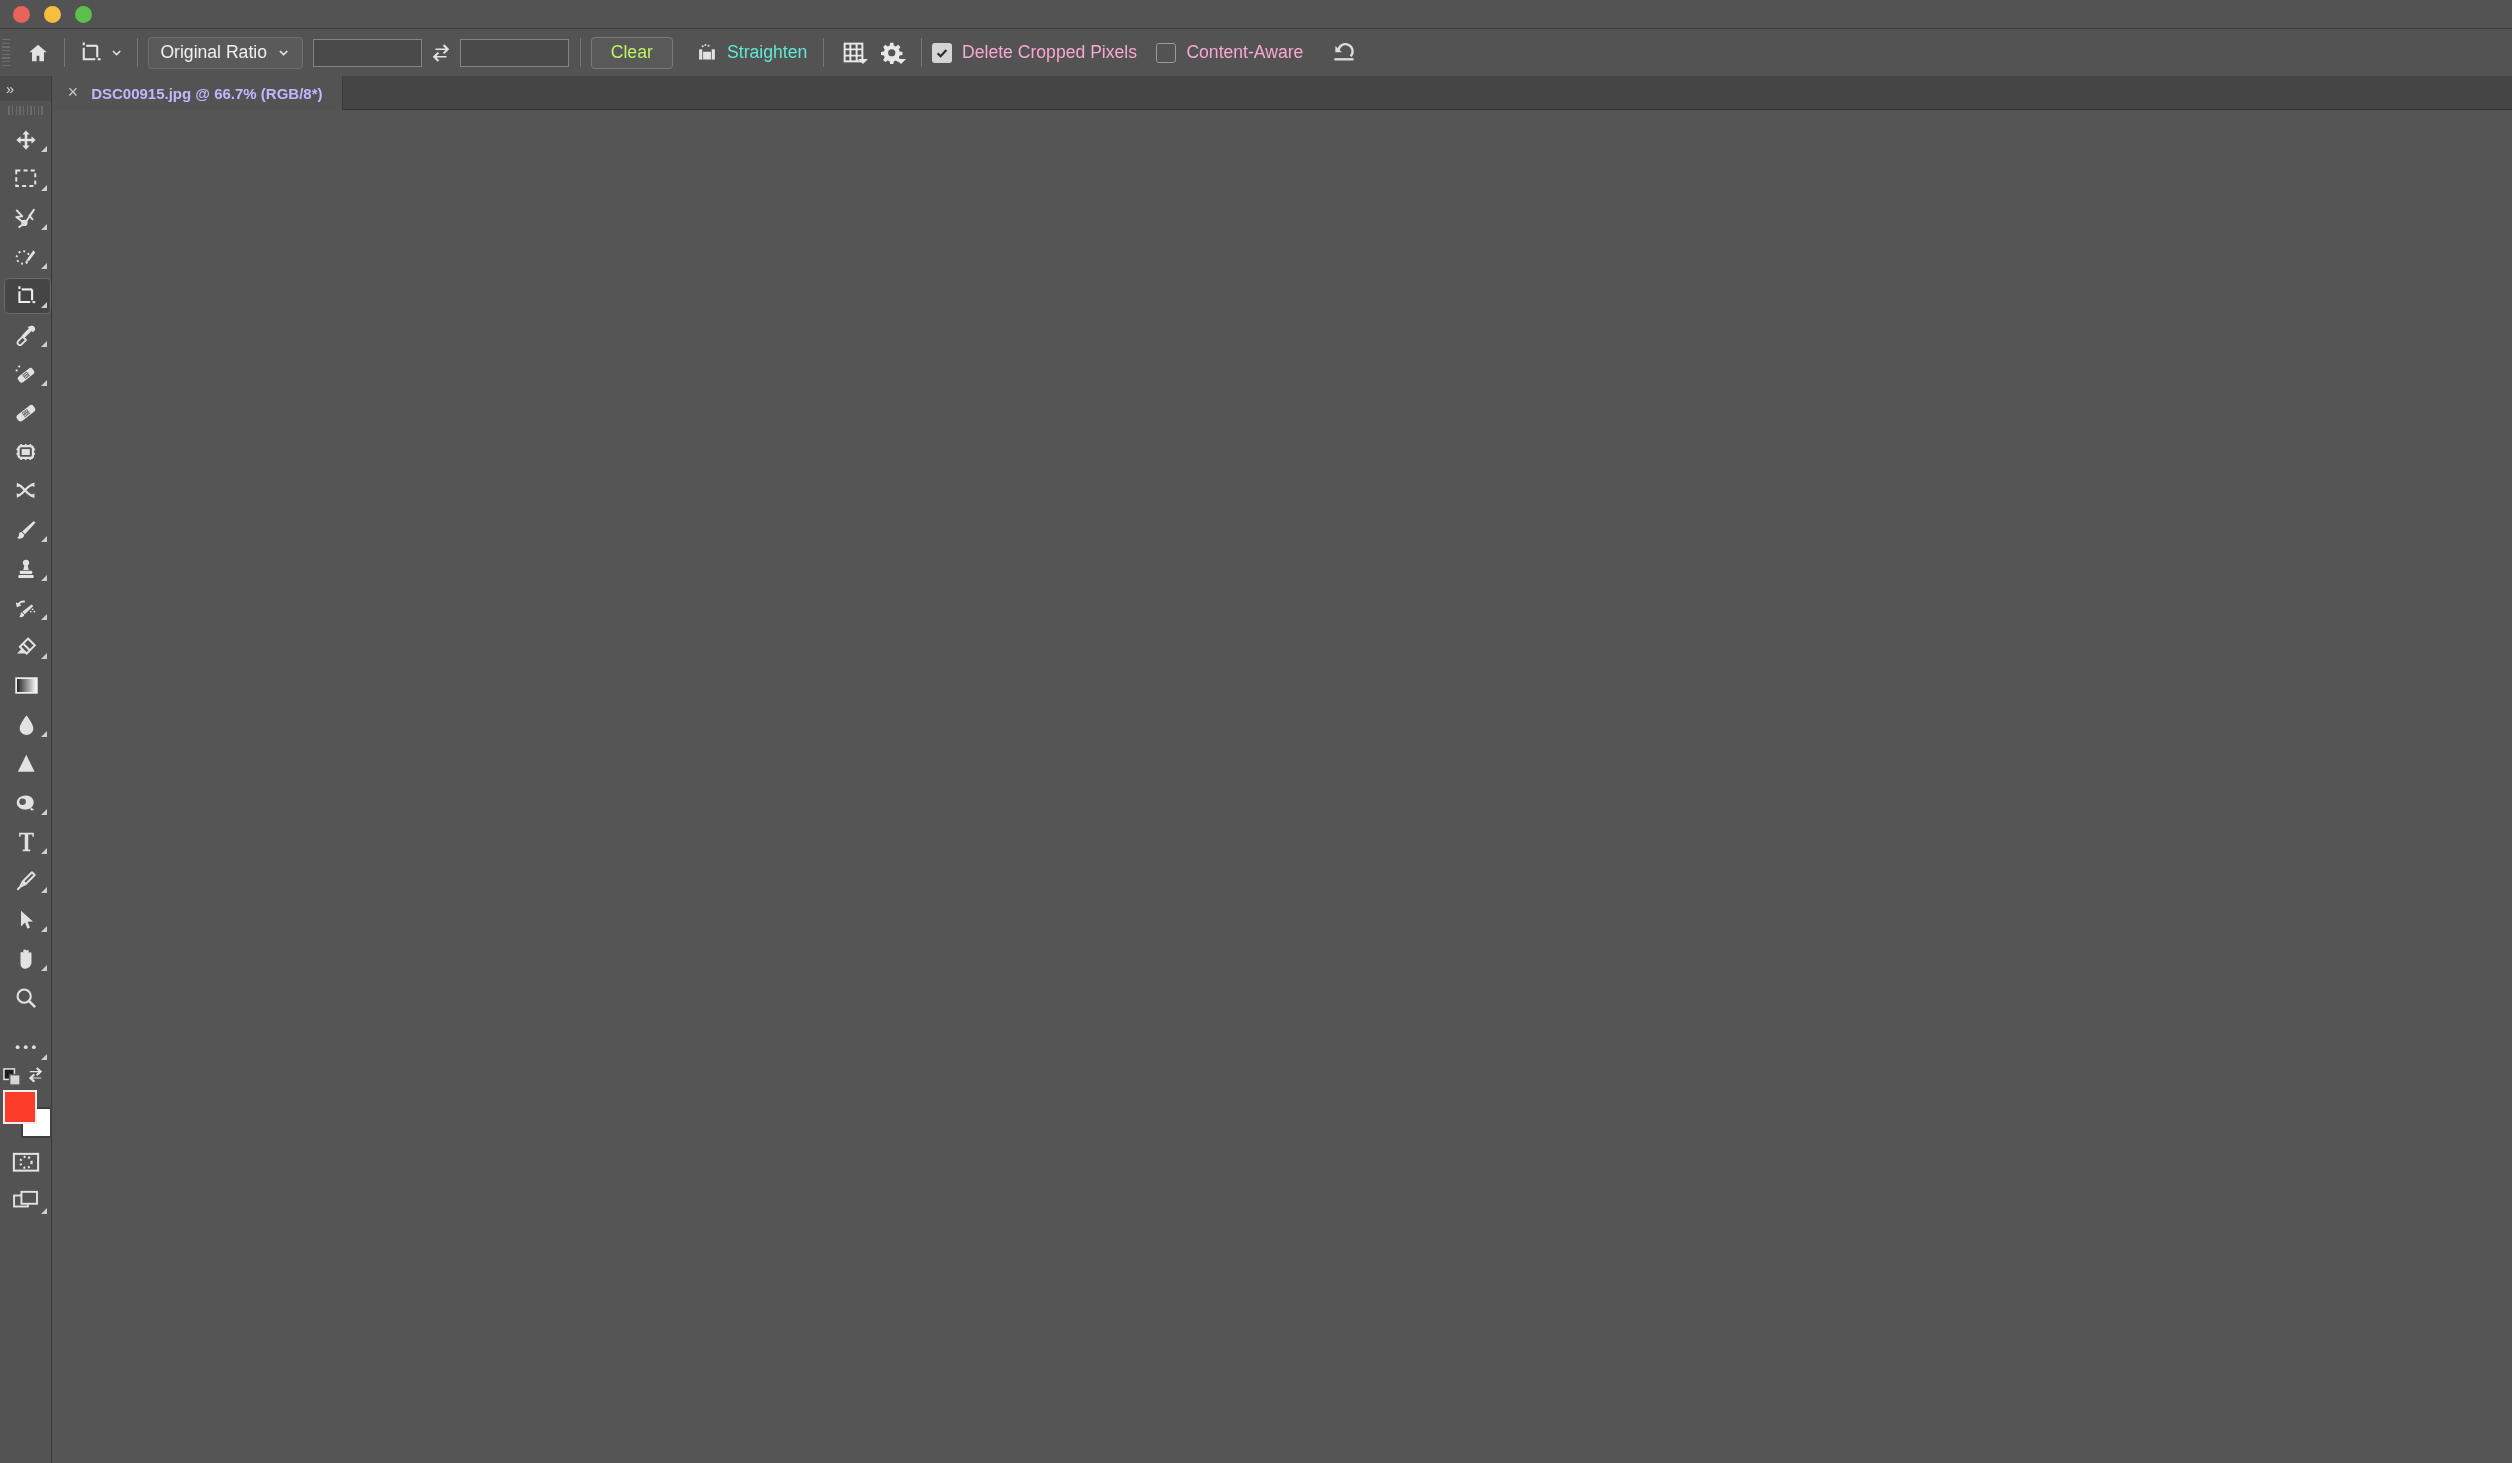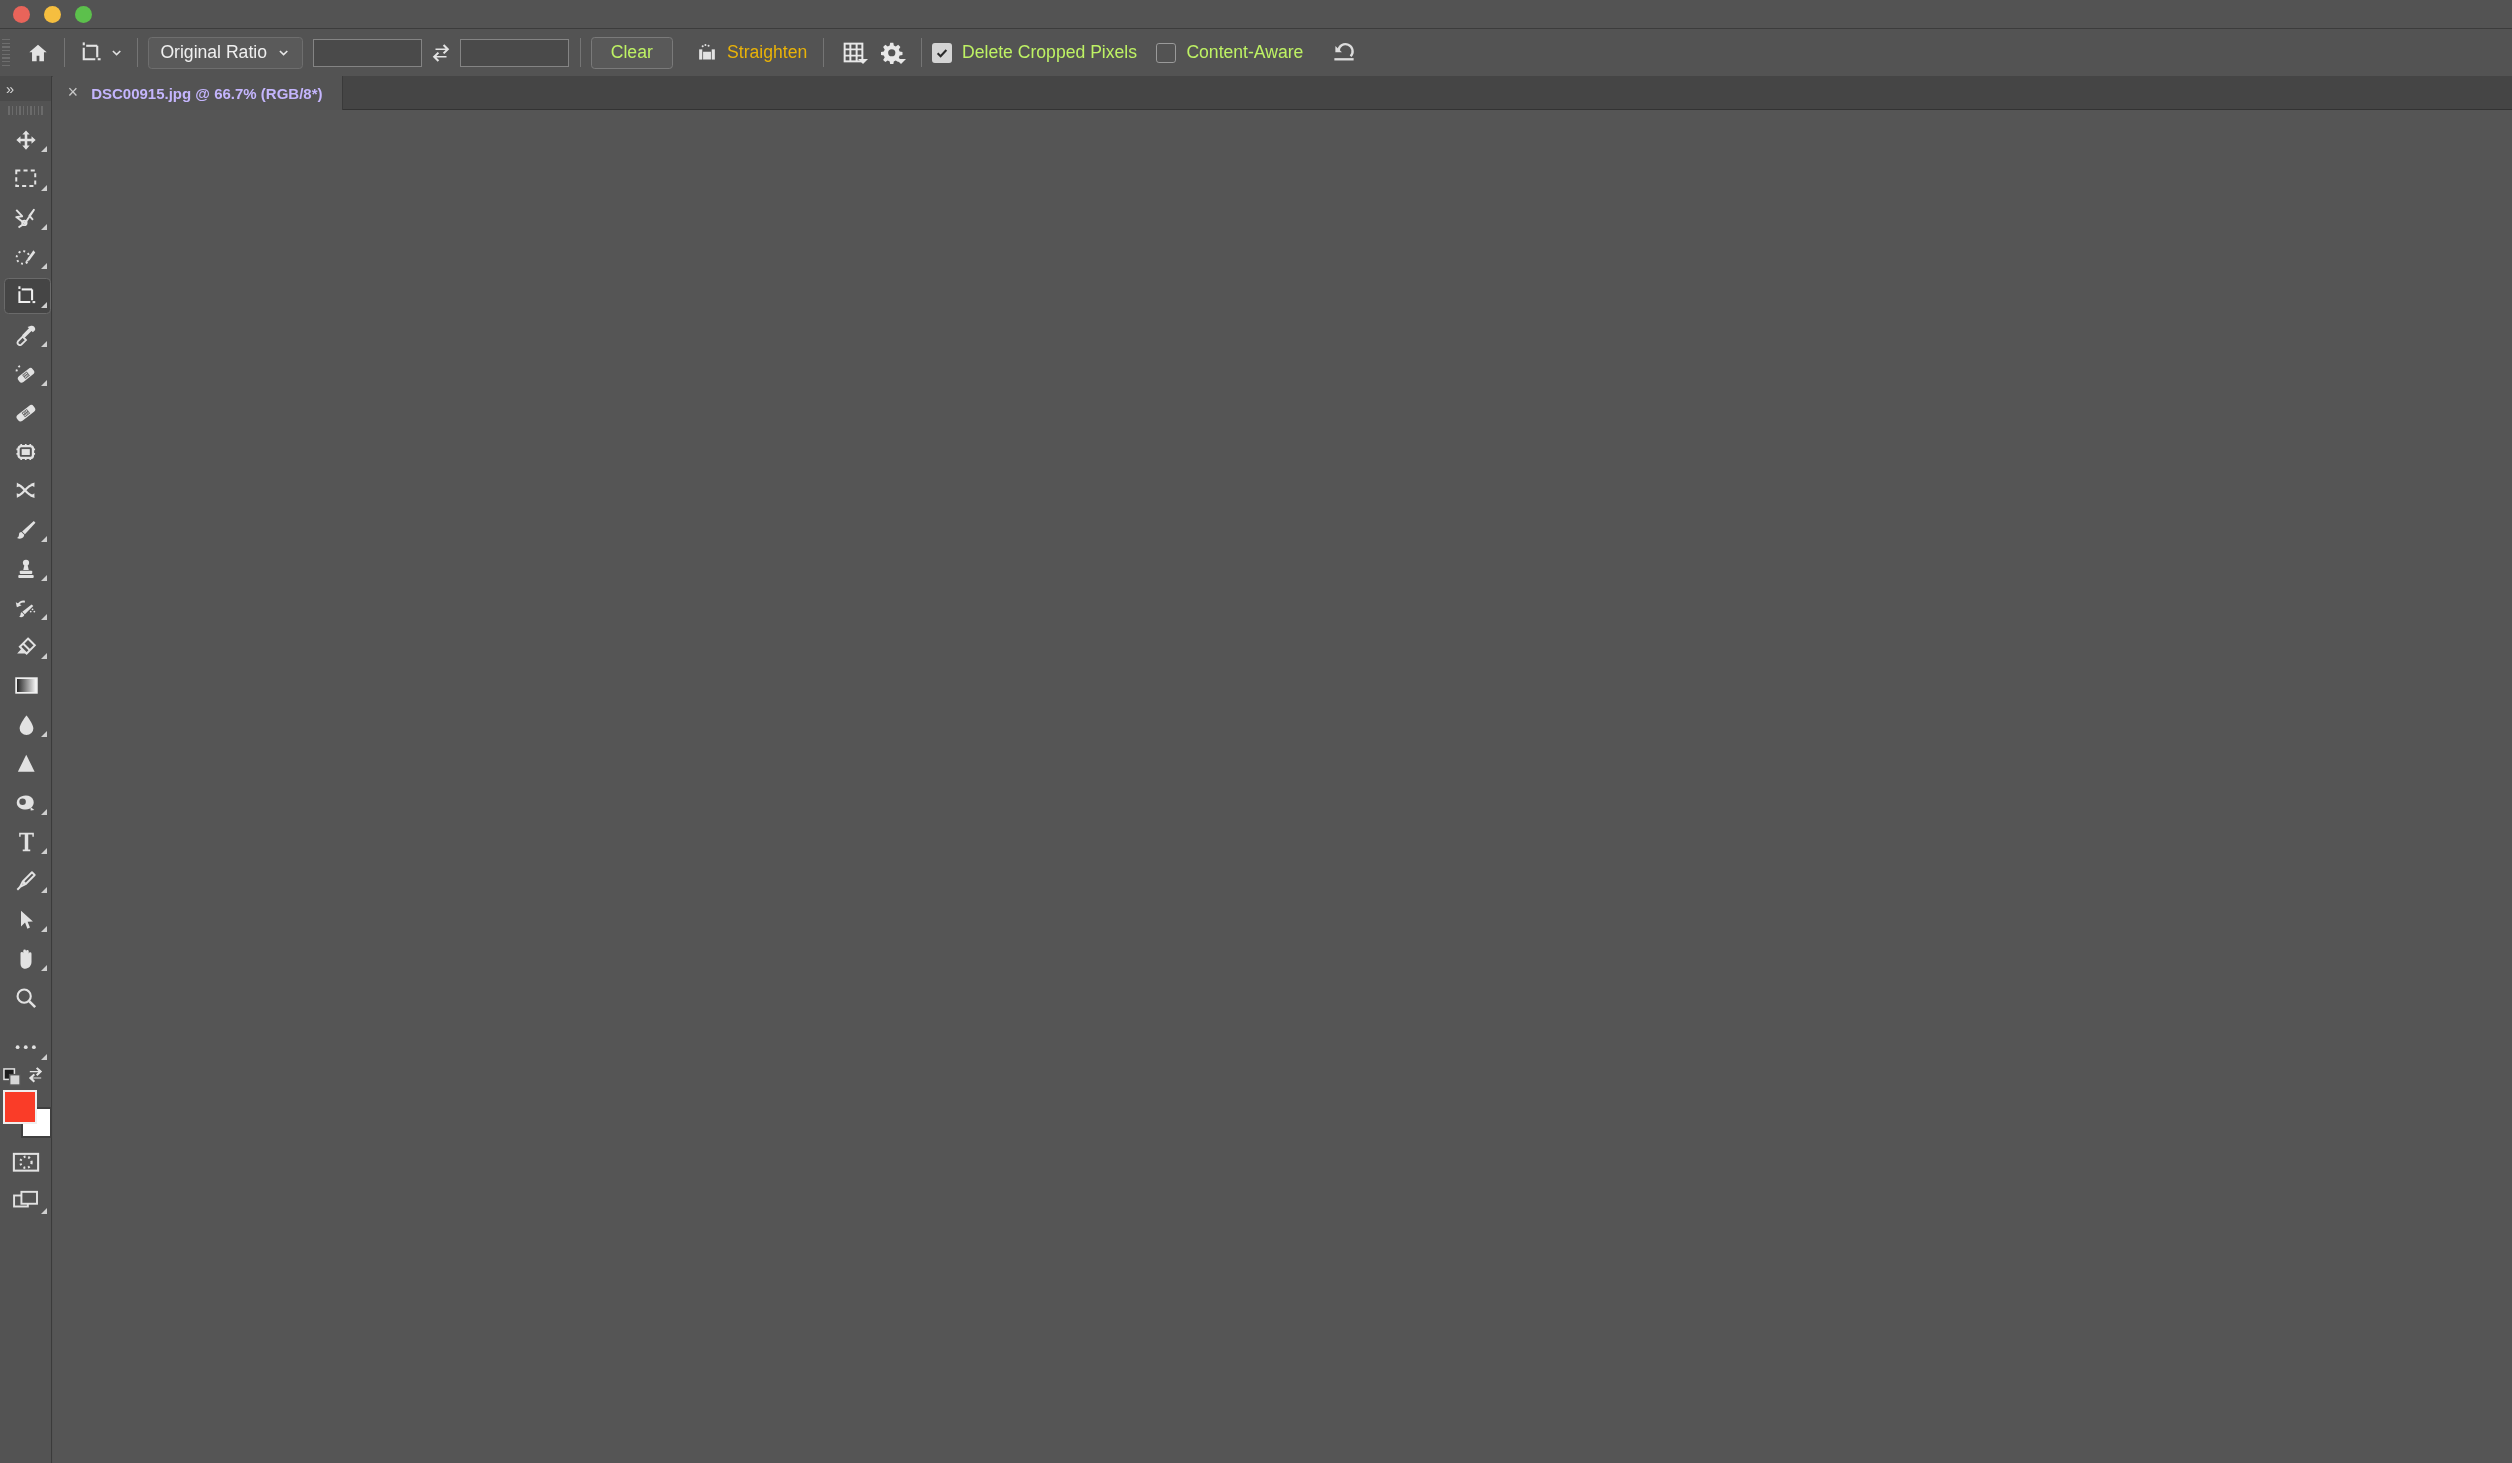--- a/index.html
+++ b/index.html
@@ -68,36 +68,36 @@
   .swap-btn { width: 38px; height: 32px; display:flex; align-items:center; justify-content:center; flex:none; }
 
   .clear-btn {
     height: 32px; padding: 0 19px;
     border: 0.7px solid #7a7a7a; border-radius: 3.7px;
     background: #595959; color: #bef264;
     font-size: 17.6px; display: flex; align-items: center; flex: none;
   }
   .straighten-btn {
     display: flex; align-items: center; gap: 8.8px;
-    height: 32px; padding: 0 5.9px; color: #eab308; font-size: 17.6px; flex: none;
+    height: 32px; padding: 0 5.9px; color: #5eead4; font-size: 17.6px; flex: none;
   }
   .icon-btn-arrow { position: relative; display:flex; align-items:center; justify-content:center; width: 38px; height: 32px; flex:none; }
   .icon-btn-arrow::after {
     content: ""; position: absolute; right: 4.4px; bottom: 4.4px;
     border-left: 5.1px solid transparent; border-right: 5.1px solid transparent;
     border-top: 5.9px solid #e8e8e8;
   }
   .checkopt { display: flex; align-items: center; gap: 10.3px; height: 32px; flex: none; margin-right: 19px; }
   .cbox {
     width: 20px; height: 20px; border-radius: 2.9px; flex: none;
     display: flex; align-items: center; justify-content: center;
   }
   .cbox.on  { background: #d4d4d4; }
   .cbox.off { background: transparent; border: 1.5px solid #9a9a9a; }
-  .checkopt .lbl { color: #bef264; font-size: 17.6px; white-space: nowrap; }
+  .checkopt .lbl { color: #f9a8d4; font-size: 17.6px; white-space: nowrap; }
 
   .reset-btn { margin-left: auto; margin-right: 1074px; width: 44px; height: 34px; display:flex; align-items:center; justify-content:center; flex:none; }
 
   
   .tabbar {
     position: absolute; left: 53px; top: 76px;
     width: 2459px; height: 34px;
     background: #454545;
     border-bottom: 0.7px solid #333;
   }

